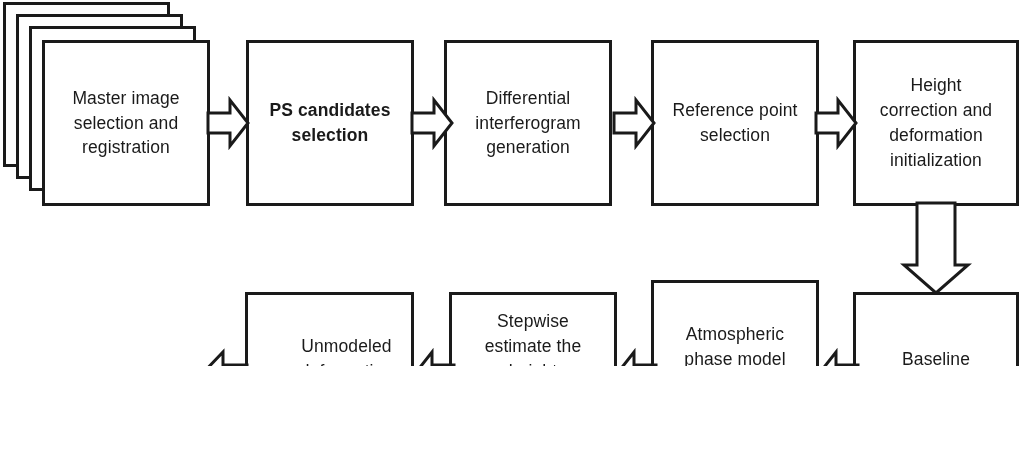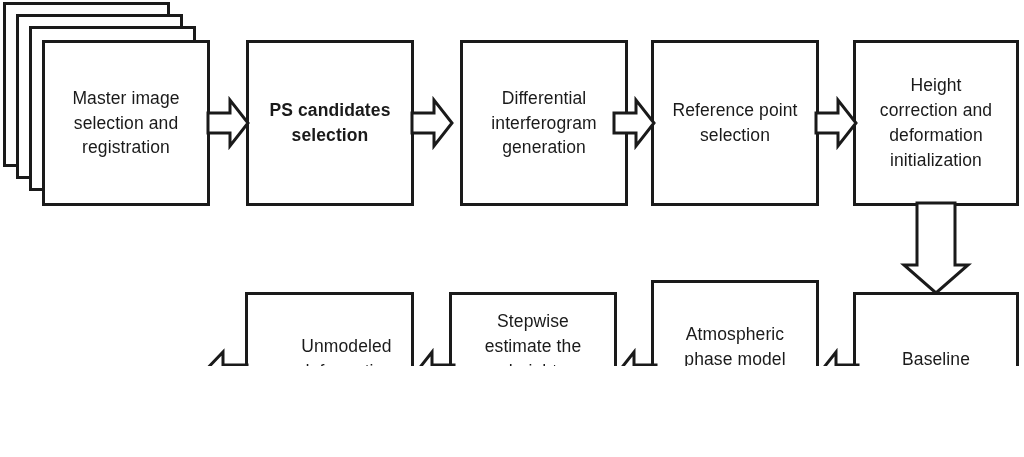--- a/index.html
+++ b/index.html
@@ -78,21 +78,21 @@
     <span class="node-label">Master image
 selection and
 registration</span>
   </div>
 
   <div class="node" style="left:246px; top:40px; width:168px; height:166px;font-weight:bold;">
     <span class="node-label">PS candidates
 selection</span>
   </div>
 
-  <div class="node" style="left:460px; top:40px; width:168px; height:166px;">
+  <div class="node" style="left:444px; top:40px; width:168px; height:166px;">
     <span class="node-label">Differential
 interferogram
 generation</span>
   </div>
 
   <div class="node" style="left:651px; top:40px; width:168px; height:166px;">
     <span class="node-label">Reference point
 selection</span>
   </div>
 

